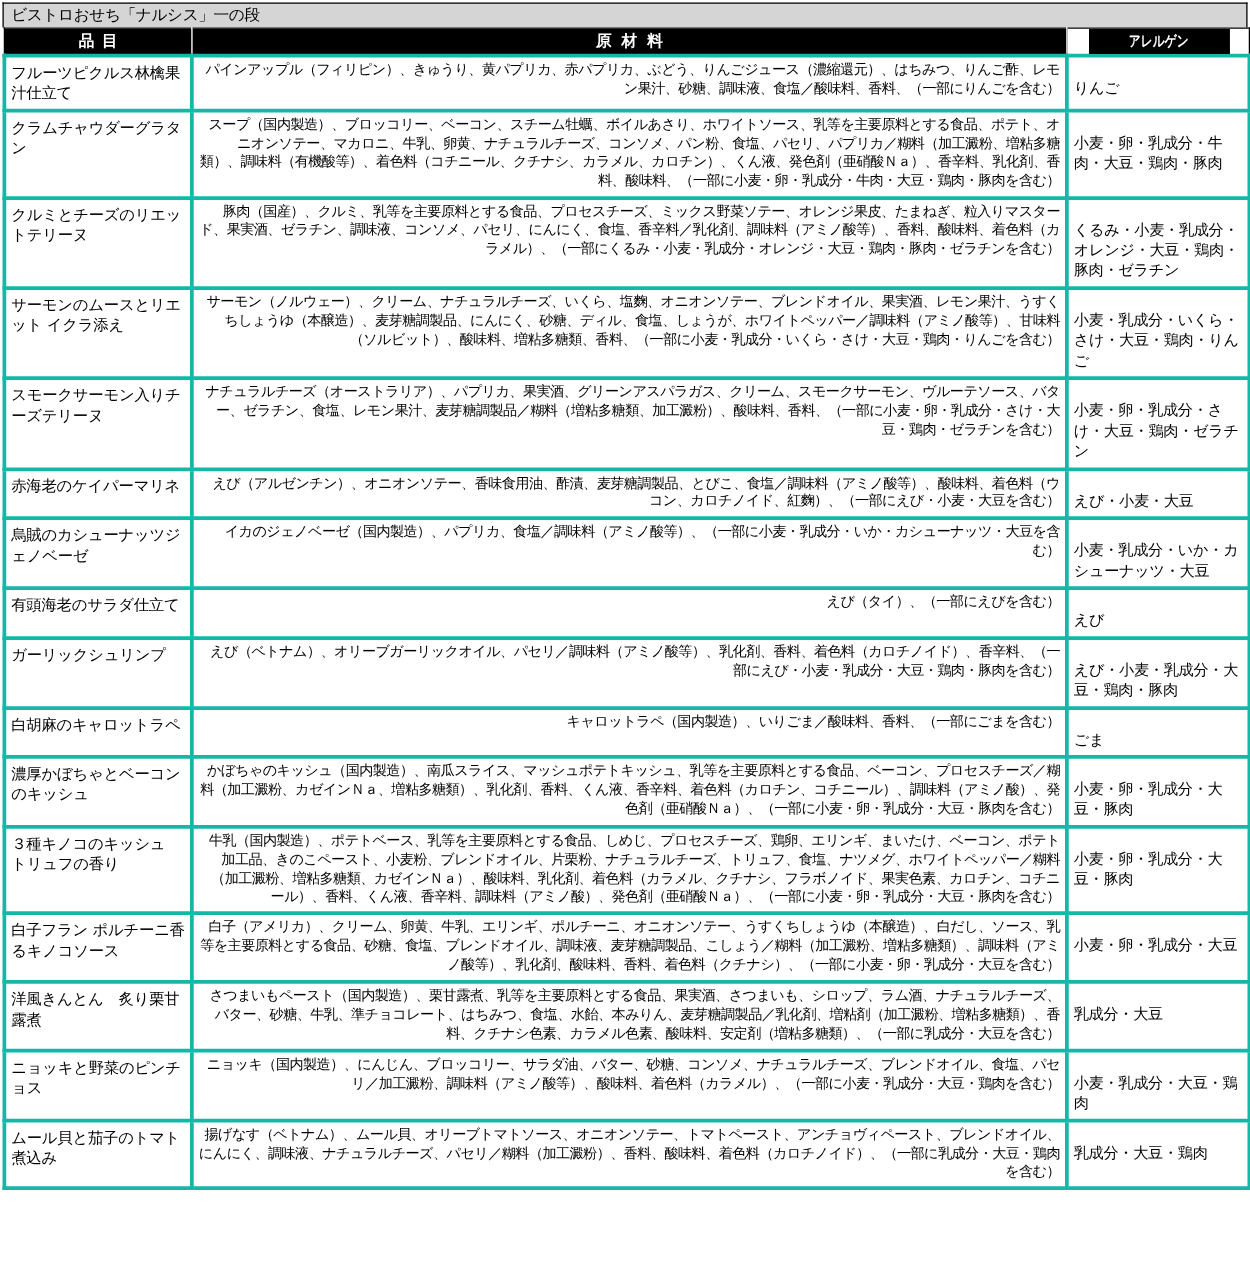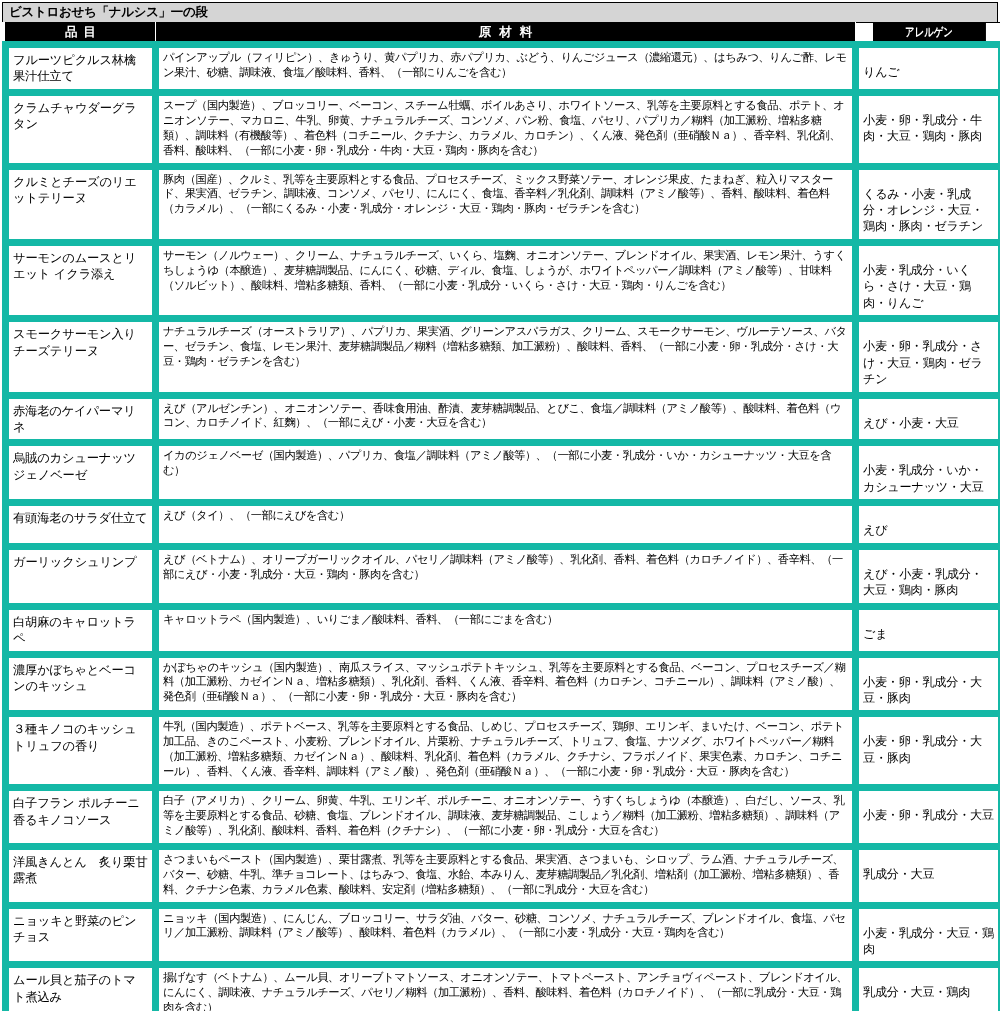--- a/index.html
+++ b/index.html
@@ -29,21 +29,21 @@
     height: 20px;
     background: #d5d5d5;
     border: 1px solid #000000;
     border-bottom: none;
     display: flex;
     align-items: center;
     padding-left: 6px;
     font-size: 12.5px;
     line-height: 1;
     letter-spacing: -0.3px;
-    font-weight: 700;
+    font-weight: 400;
   }
 
   
   table.ingredient-table {
     width: 996px;
     border-collapse: collapse;
     table-layout: fixed;
     border: 1px solid #000000;
   }
 
@@ -63,39 +63,40 @@
     padding: 0;
     letter-spacing: 0.5px;
   }
   thead th:last-child { border-right: none; }
   thead th.head-item  { letter-spacing: 6px; text-indent: 6px; margin-left: 14px; }
   thead th.head-ing   { letter-spacing: 8px; text-indent: 8px; }
   thead th.head-alg   { font-size: 12px; letter-spacing: 0px;
                         transform: scaleX(0.78); }
 
   tbody td {
-    border: 7px solid #14b8a6;
+    border: 3px solid #14b8a6;
     vertical-align: top;
     padding: 3px 4px 4px 4px;
     font-size: 11.4px;
     line-height: 1.33;
     letter-spacing: -0.25px;
     word-break: break-all;
   }
 
   tbody td.cell-item {
     font-size: 12.3px;
     line-height: 1.34;
     letter-spacing: -0.2px;
     padding-top: 4px;
   }
   tbody td.cell-ing {
     font-size: 11.3px;
     line-height: 1.32;
     letter-spacing: -0.45px;
+    text-align: right;
   }
   tbody td.cell-alg {
     font-size: 12.1px;
     line-height: 1.36;
     letter-spacing: -0.2px;
     padding-top: 16px;
   }
 </style>
 </head>
 <body>

